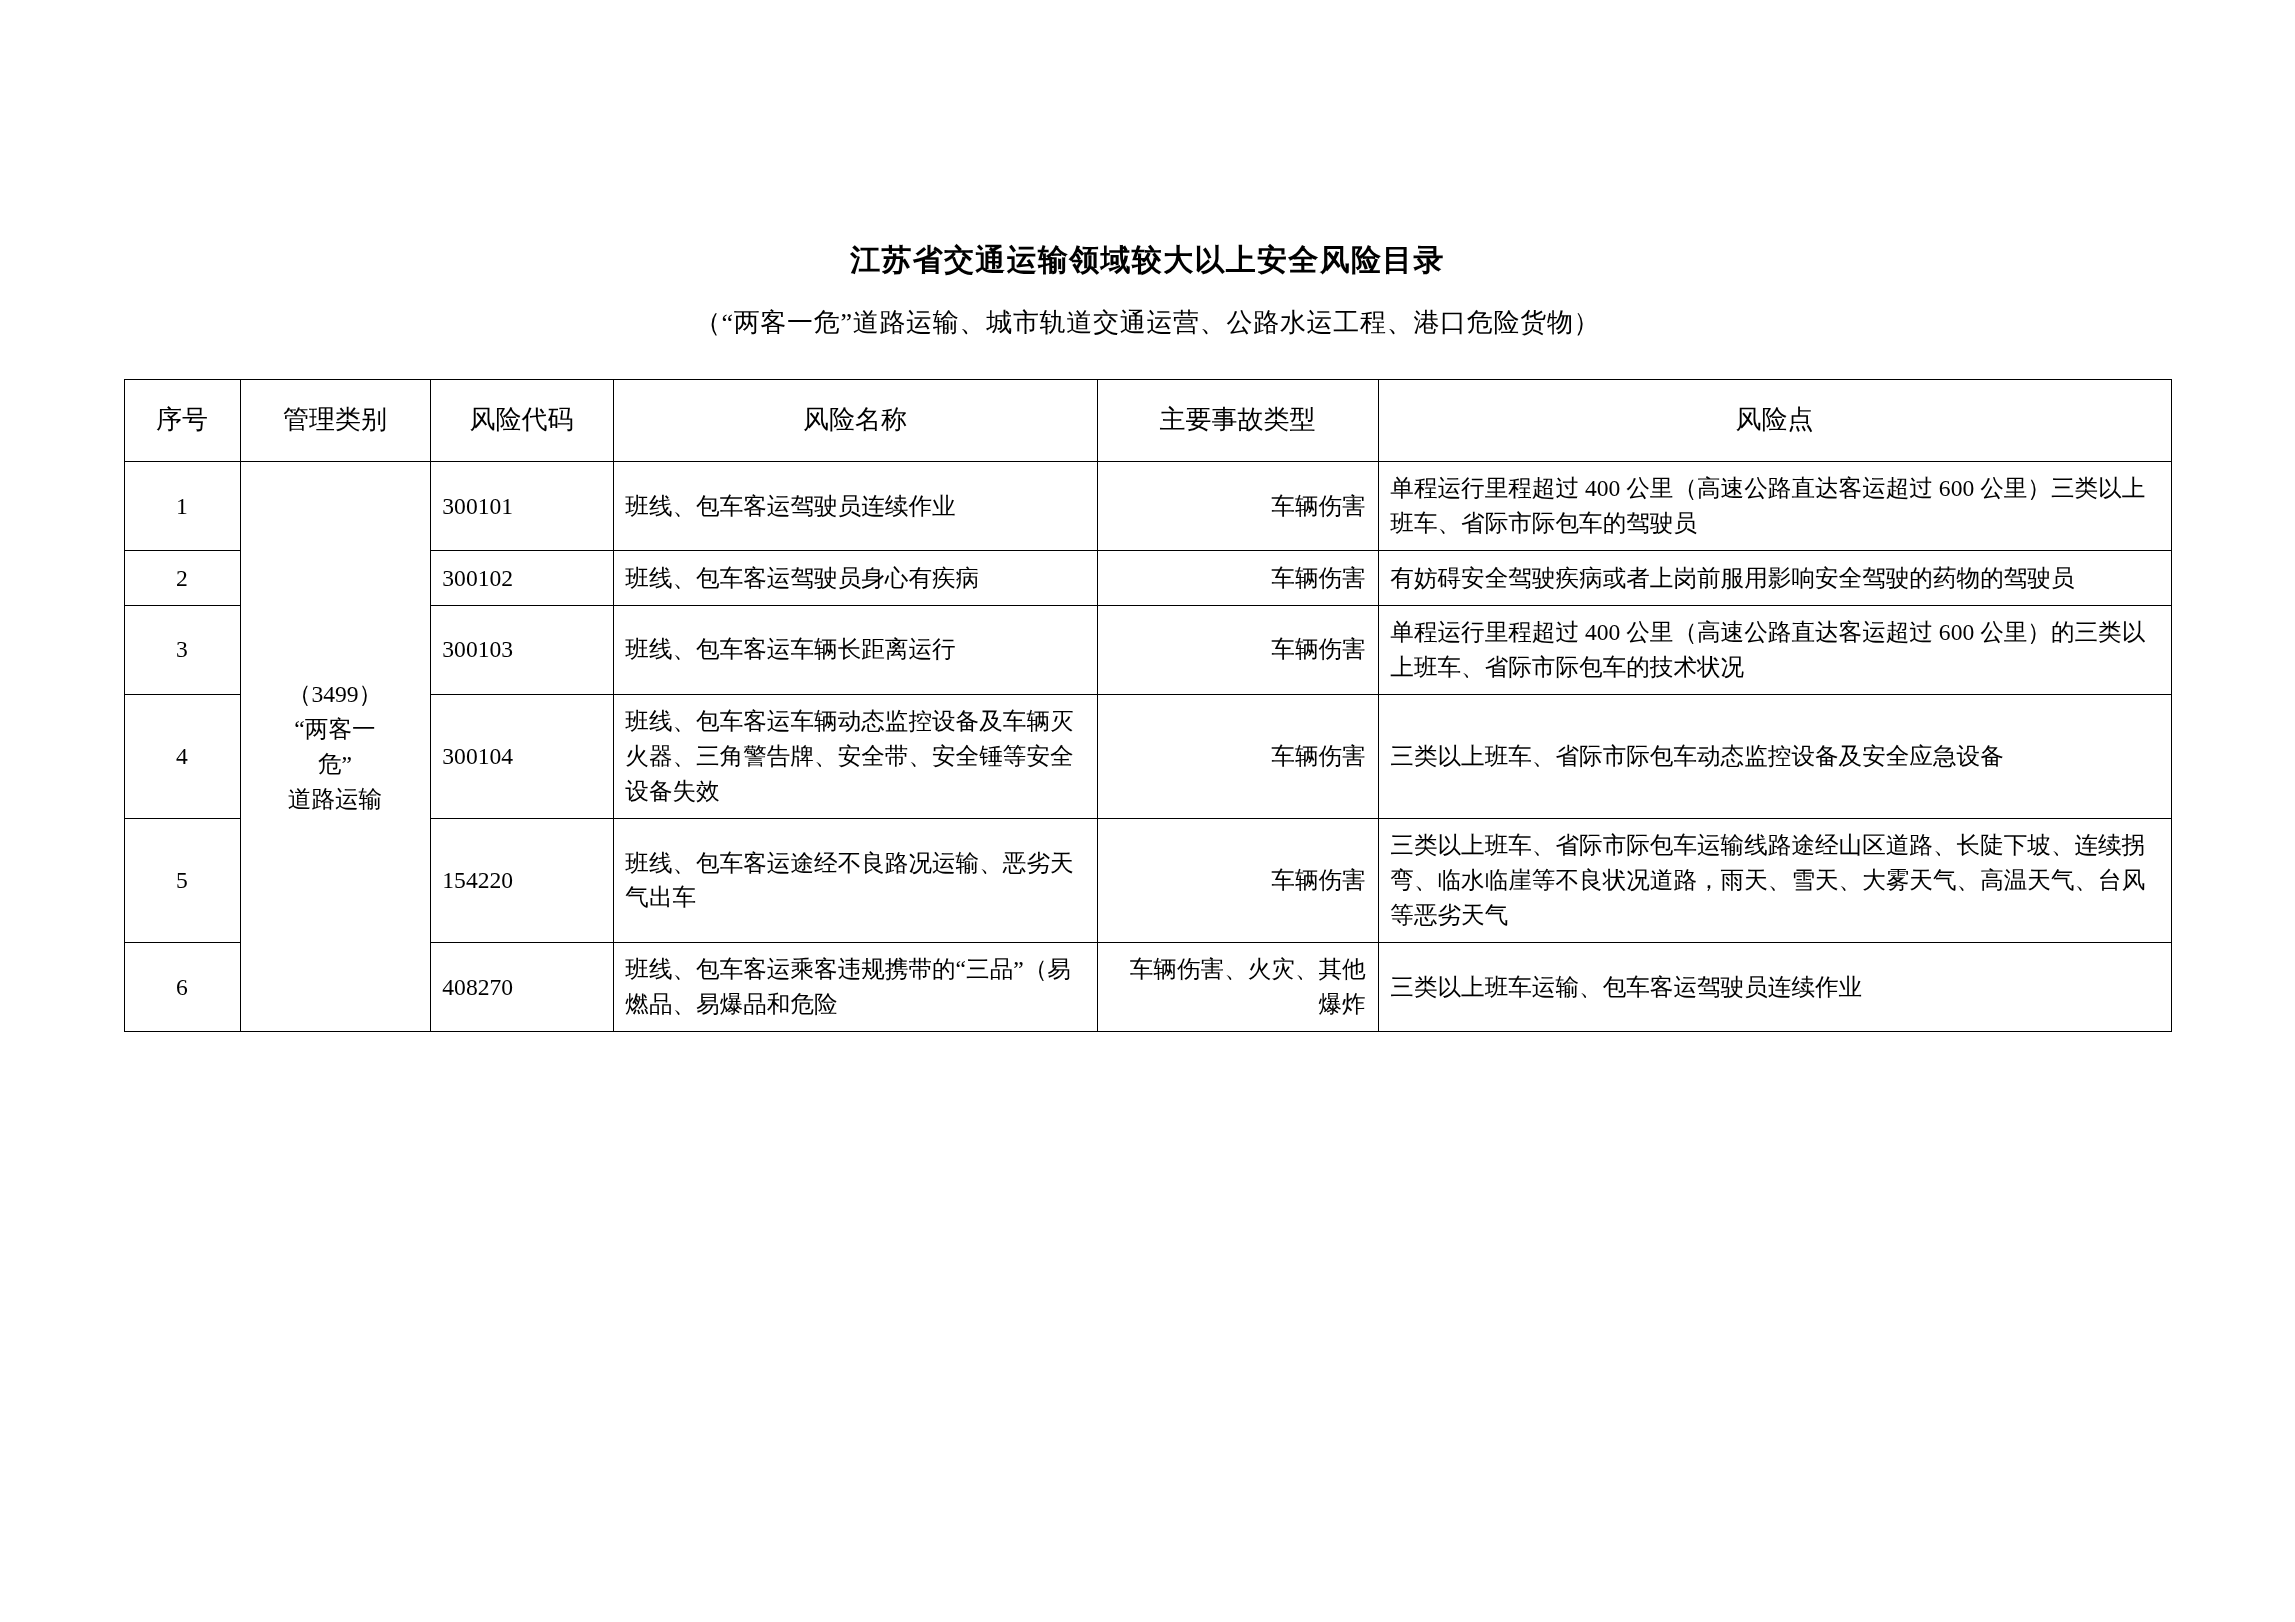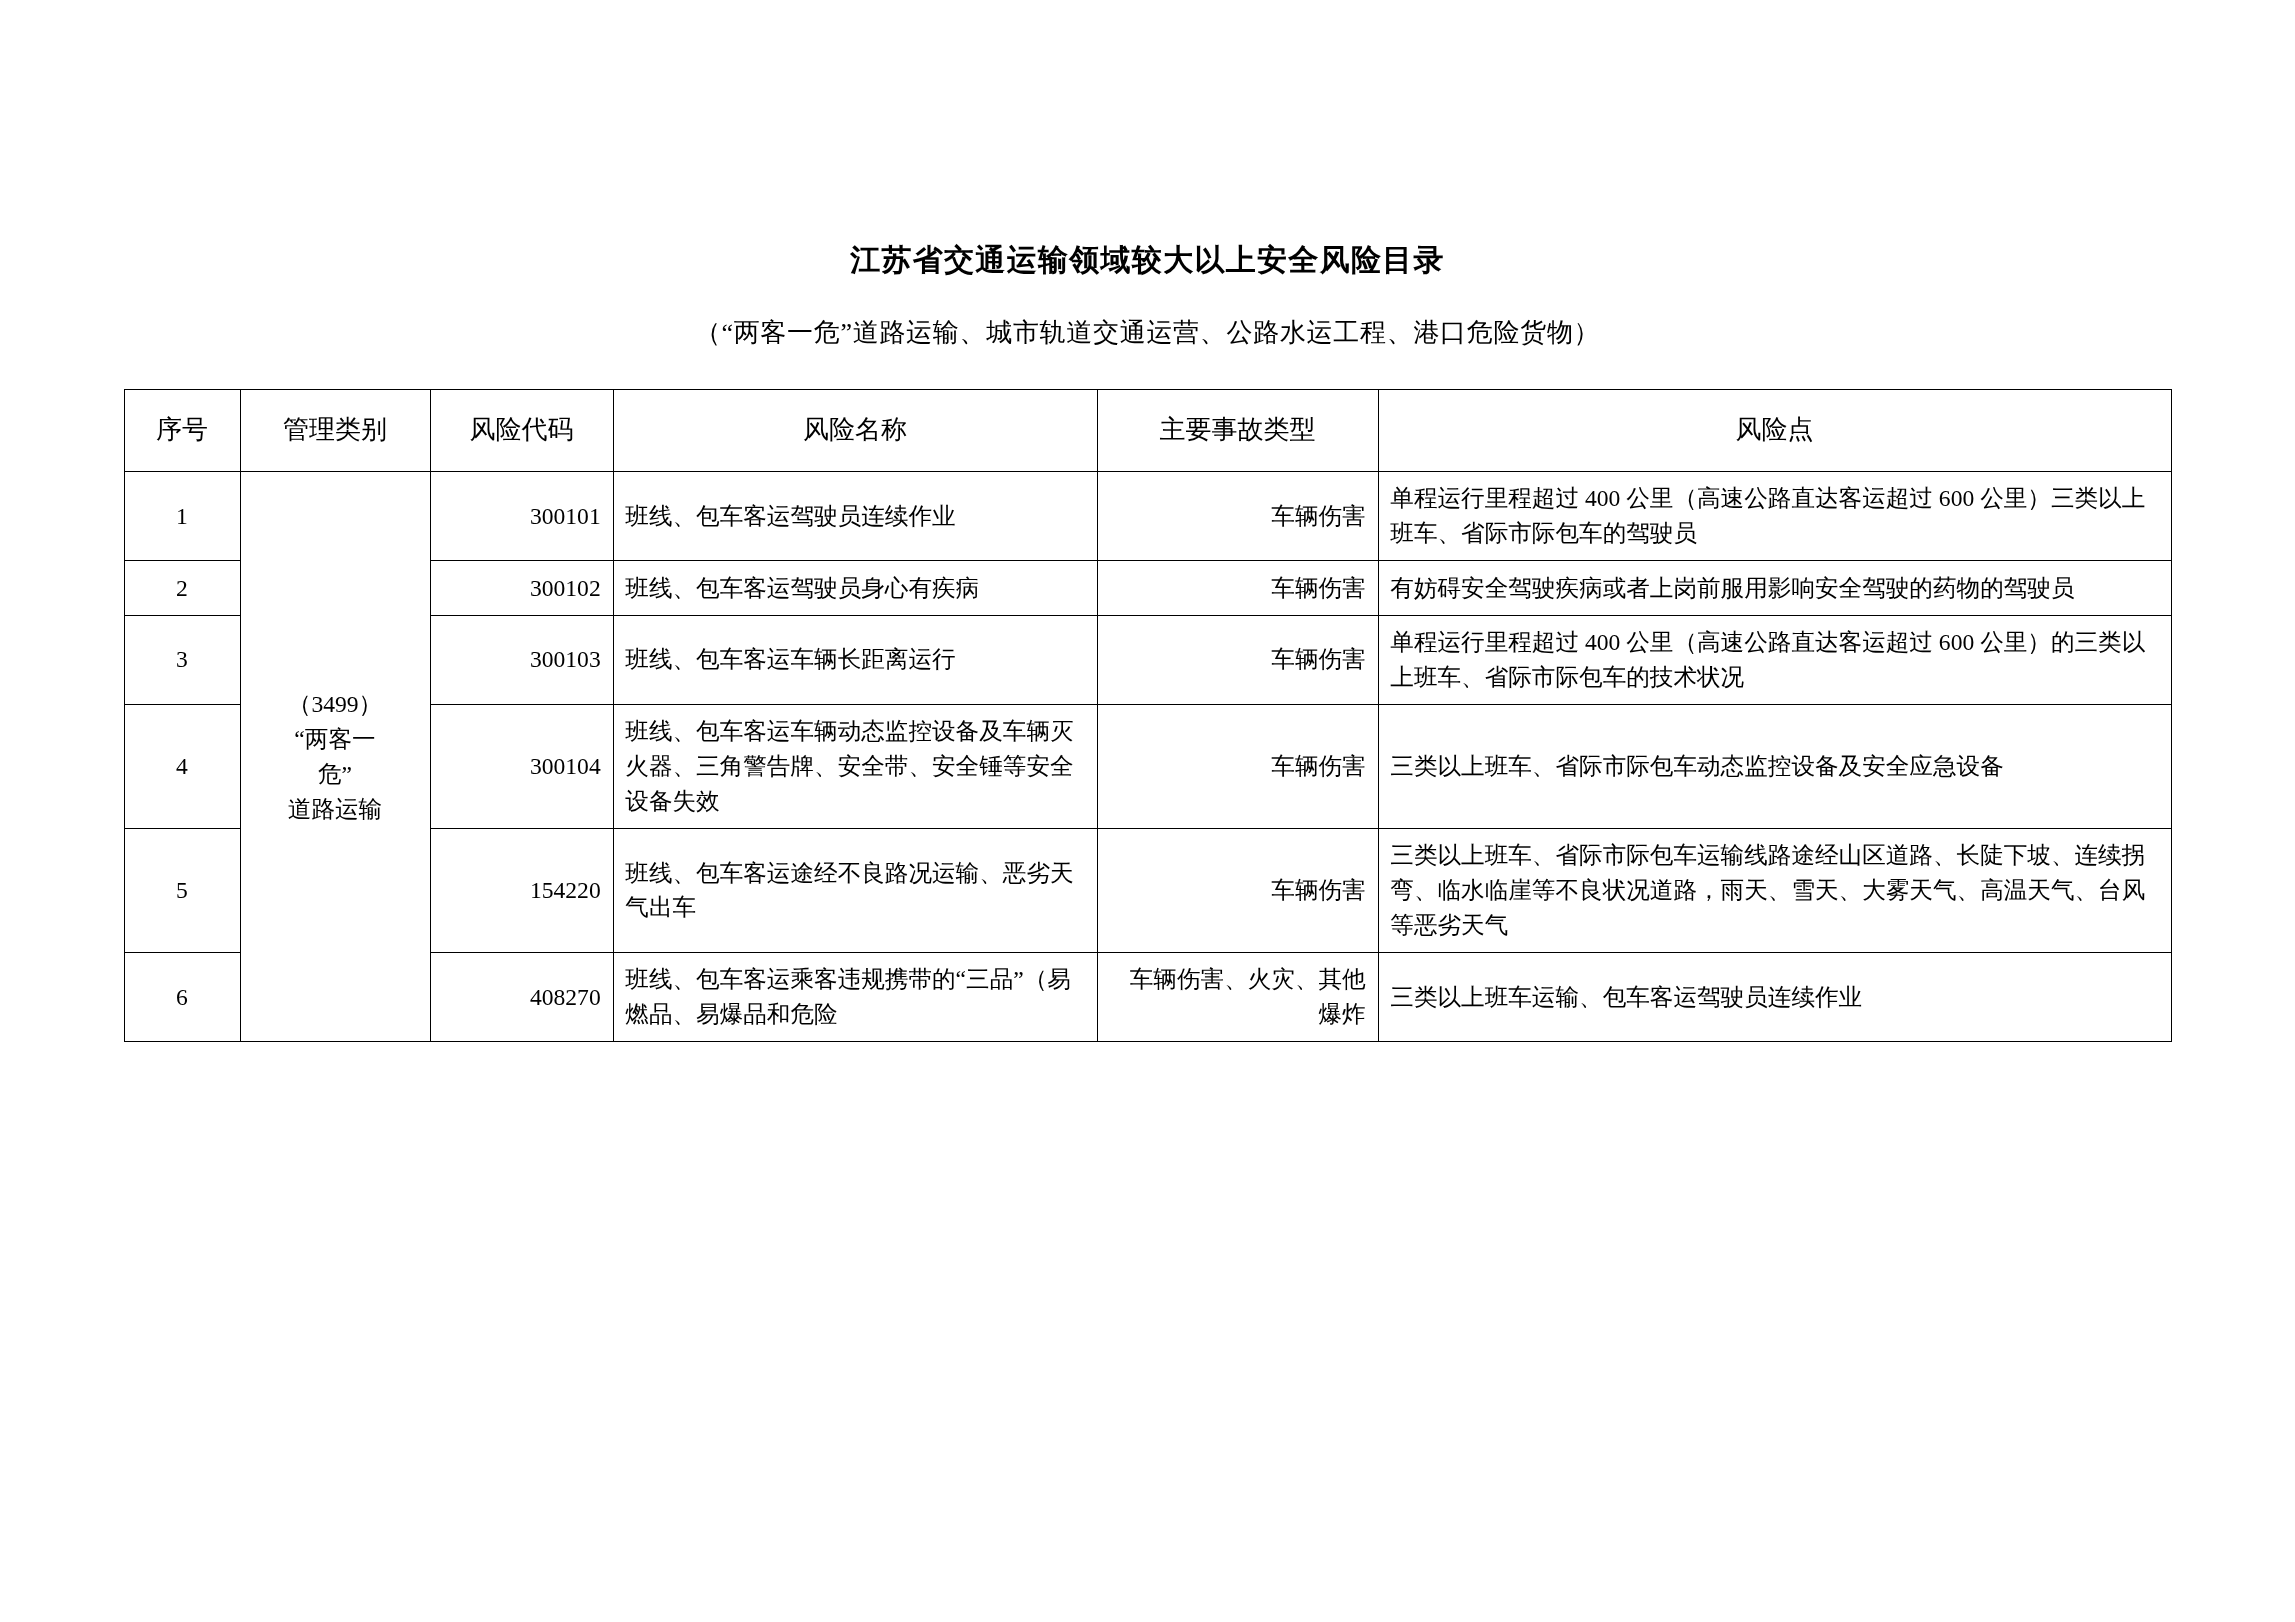--- a/index.html
+++ b/index.html
@@ -26,21 +26,21 @@
     text-align: center;
     font-size: 30px;
     font-weight: bold;
     letter-spacing: 1.3px;
     margin-top: 242px;
     line-height: 1.2;
   }
   .doc-subtitle {
     text-align: center;
     font-size: 26px;
-    margin-top: 38px;
+    margin-top: 28px;
     letter-spacing: 0.7px;
     line-height: 1.3;
   }
   .table-wrap {
     margin: 39px auto 0 auto;
     width: 2048px;
   }
   table.risk-table {
     border-collapse: collapse;
     width: 100%;
@@ -65,21 +65,21 @@
   .col-code { width: 183px; }
   .col-name { width: 484px; }
   .col-acc { width: 281px; }
   .col-point { width: auto; }
 
   td.c-seq { text-align: center; }
   td.c-cat {
     text-align: center;
     line-height: 1.55;
   }
-  td.c-code { text-align: right; }
+  td.c-code { text-align: left; }
   td.c-name { text-align: left; }
   td.c-acc  { text-align: right; }
   td.c-point { text-align: left; }
 </style>
 </head>
 <body>
 
 <div class="page">
 
   <div class="doc-title">江苏省交通运输领域较大以上安全风险目录</div>

